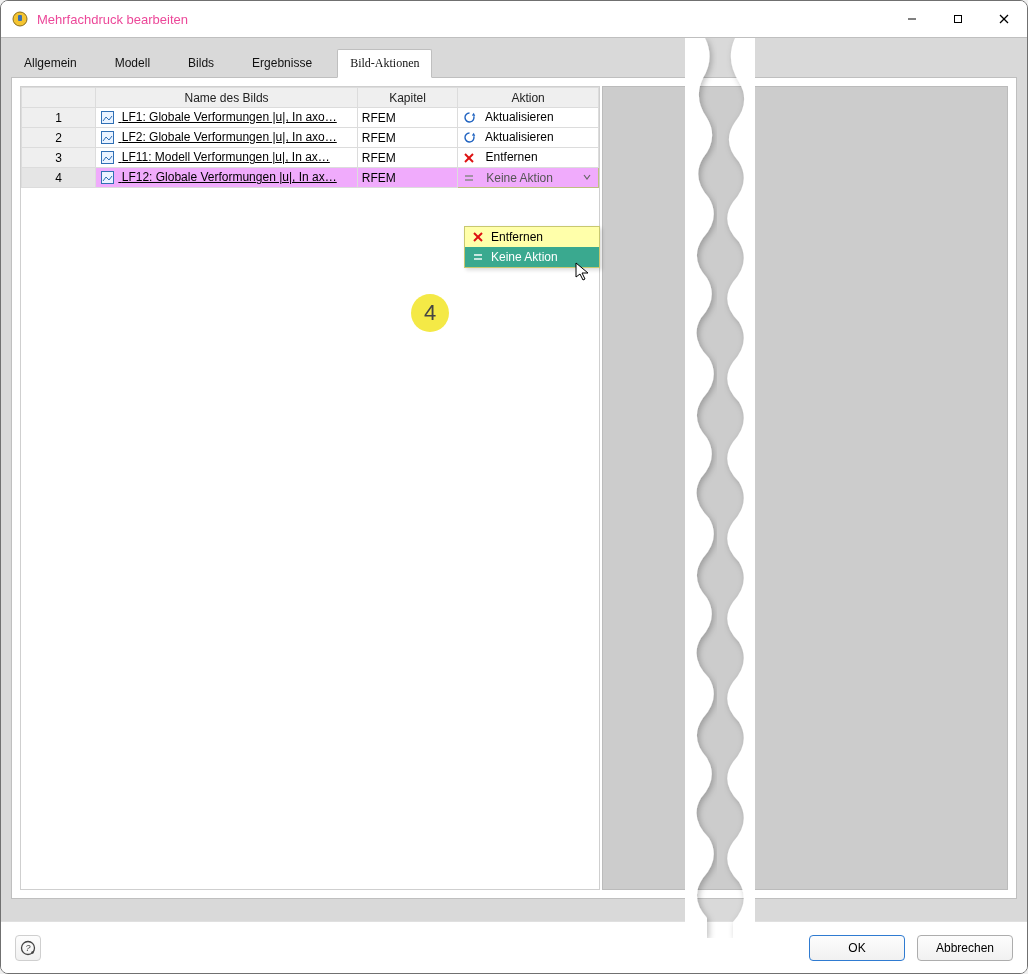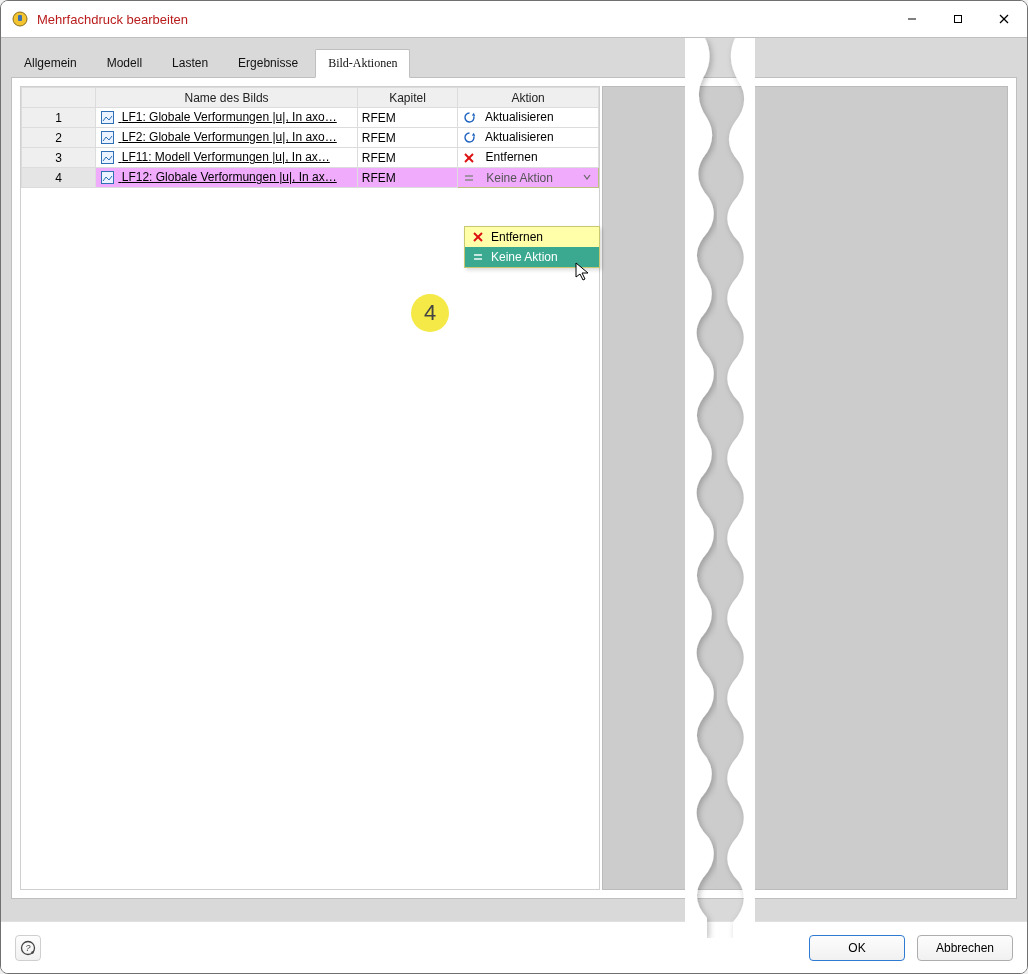--- a/index.html
+++ b/index.html
@@ -32,40 +32,40 @@
     background: #ffffff;
   }
   .titlebar .app-icon {
     width: 18px; height: 18px;
     margin-right: 8px;
     display:flex; align-items:center; justify-content:center;
   }
   .titlebar .title {
     flex: 0 0 auto;
     font-size: 13px;
-    color: #b91c1c;
+    color: #ec4899;
   }
   .titlebar .spacer { flex: 1; }
   .winbtn {
     width: 46px; height: 32px;
     display: flex; align-items: center; justify-content: center;
     color: #000;
   }
 
   .client {
     flex: 1;
     background: #d9d9d9;
     border-top: 1px solid #bfbfbf;
     padding: 10px 10px 0 10px;
     position: relative;
   }
 
   .tabs {
     display: flex;
-    gap: 4px;
+    gap: 12px;
     margin-bottom: 0;
     position: relative;
     top: 1px;
     z-index: 2;
   }
   .tab {
     padding: 6px 12px;
     font-size: 12px;
     color: #111;
     background: transparent;
@@ -259,21 +259,21 @@
           <line x1="9" y1="1" x2="1" y2="9" stroke="#000" stroke-width="1.2"></line>
         </svg>
     </div>
   </div>
 
   <div class="client">
 
     <div class="tabs">
       <div class="tab">Allgemein</div>
       <div class="tab">Modell</div>
-      <div class="tab">Lasten</div>
+      <div class="tab">Bilds</div>
       <div class="tab">Ergebnisse</div>
       <div class="tab active">Bild-Aktionen</div>
     </div>
 
     <div class="tabpanel">
 
       <div class="grid-wrap">
         <table class="grid">
           <colgroup>
             <col class="col-num">

